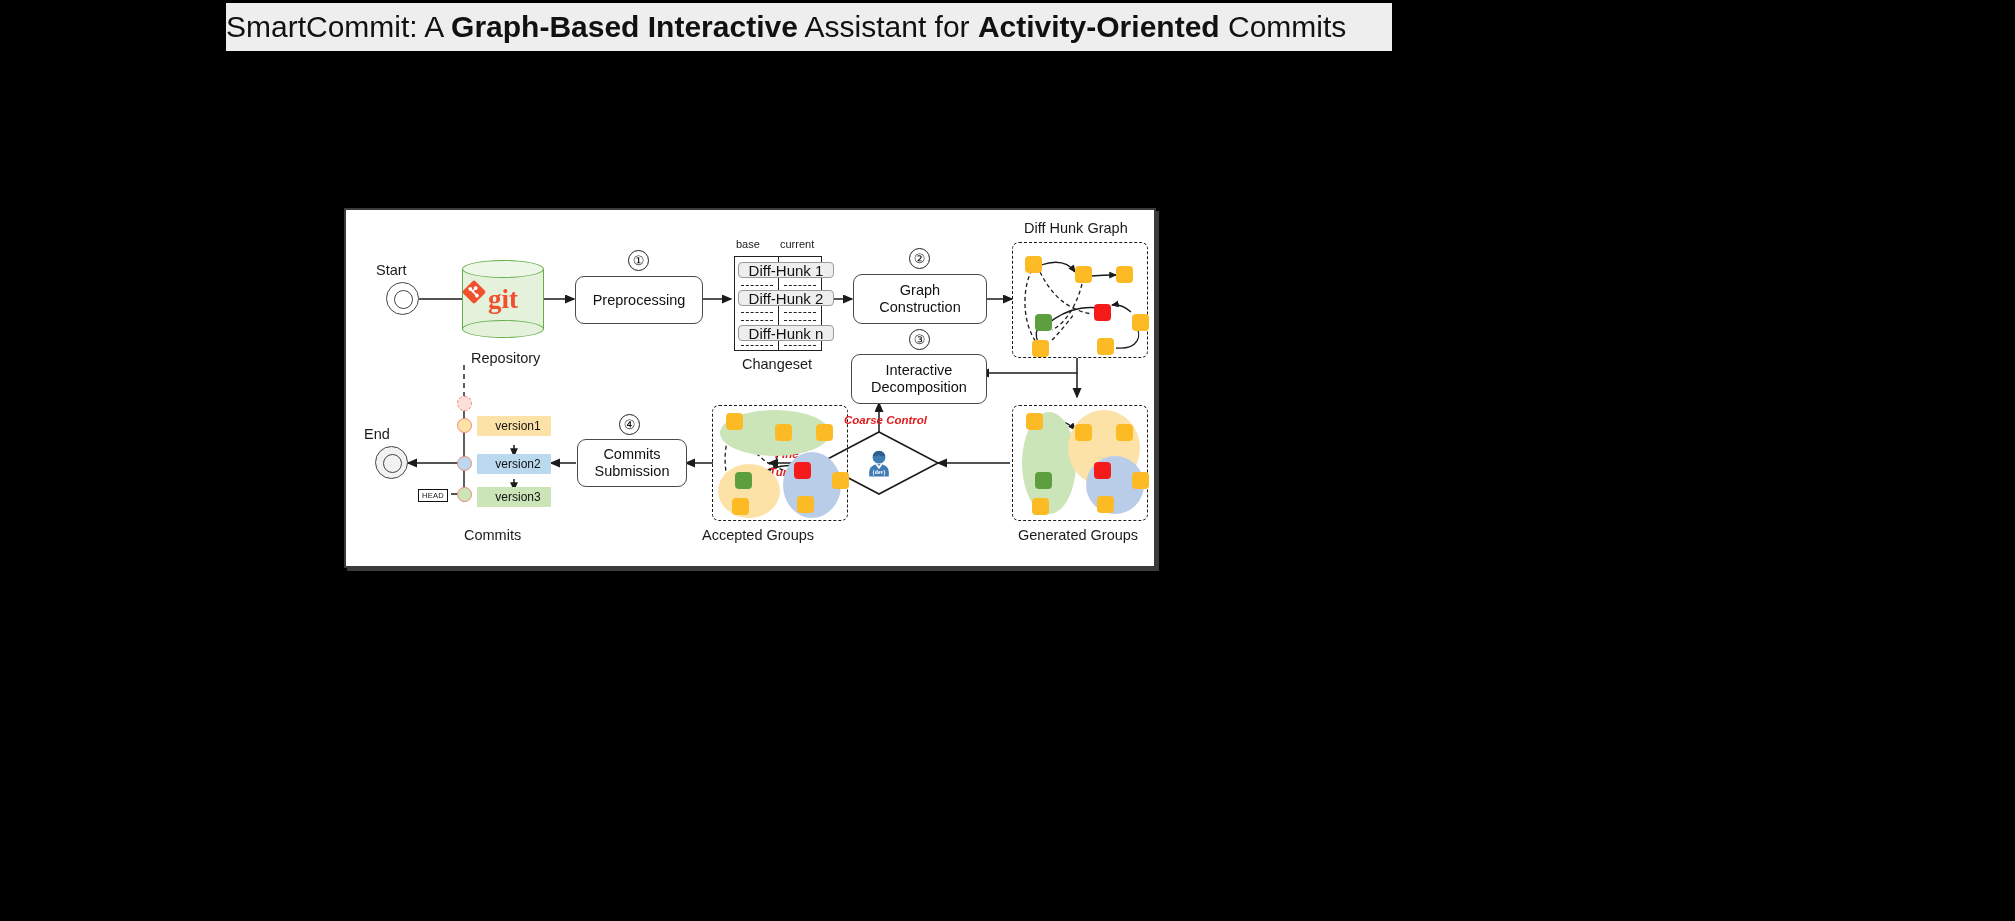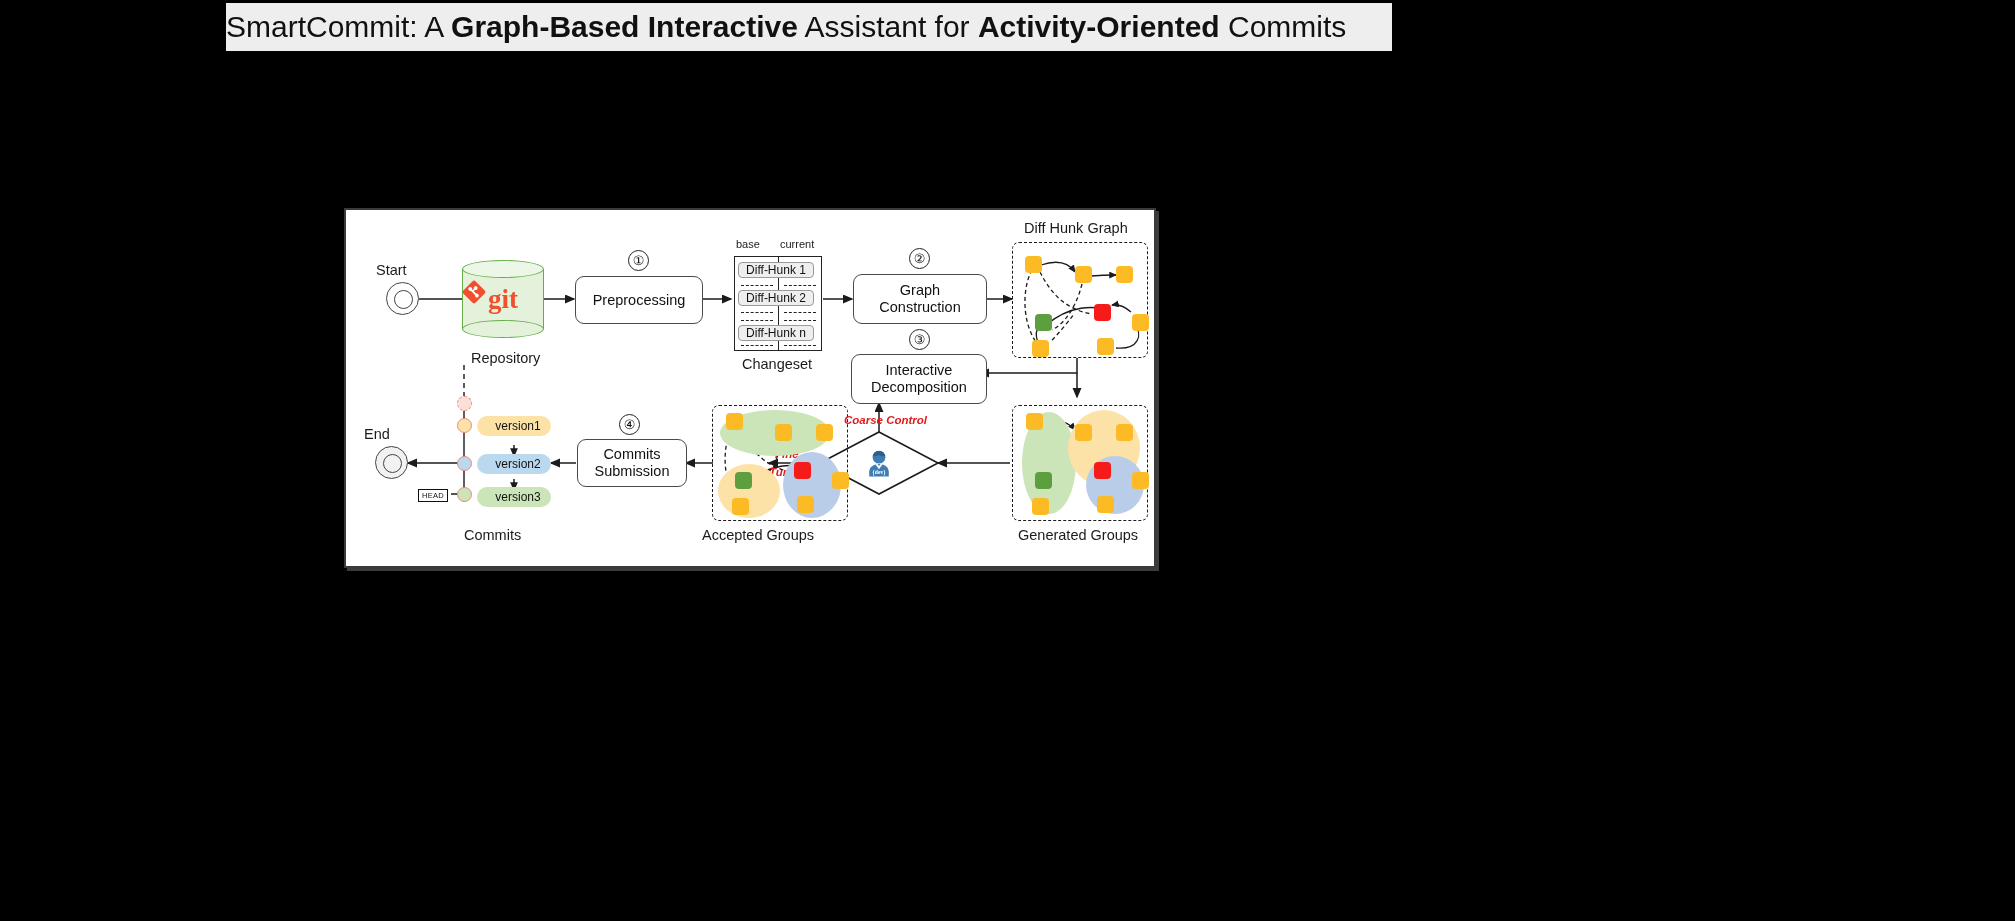--- a/index.html
+++ b/index.html
@@ -68,28 +68,28 @@
   .cyl-bot{position:absolute;left:0;top:60px;width:82px;height:18px;
            background:#e4f2dc;border:1.6px solid #64ad4b;border-radius:50%;box-sizing:border-box;}
   #git-logo{position:absolute;left:0;top:20px;width:82px;height:38px;
             display:flex;align-items:center;justify-content:center;gap:3px;}
   #git-word{font-family:"Liberation Serif",serif;font-weight:bold;font-size:27px;color:#f1502f;}
 
   
   #changeset{position:absolute;left:0;top:0;width:88px;height:95px;
              border:1.6px solid #222;background:#fff;box-sizing:border-box;}
   #changeset .divider{position:absolute;left:50%;top:0;width:1.4px;height:100%;background:#222;}
-  .dh-row{position:absolute;left:3px;width:76px;height:16px;
+  .dh-row{position:absolute;left:3px;width:96px;height:16px;
           background:#eeeeee;border:1.2px solid #9a9a9a;border-radius:4px;
           display:flex;align-items:center;justify-content:center;
-          font-size:12px;color:#111;box-sizing:border-box;z-index:2;}
+          font-size:15px;color:#111;box-sizing:border-box;z-index:2;}
   .dashrow{position:absolute;height:0;border-top:1.6px dashed #222;}
 
   
-  .verbar{position:absolute;height:20px;width:74px;border-radius:10px;
+  .verbar{position:absolute;height:20px;width:74px;border-radius:1px;
           display:flex;align-items:center;justify-content:center;
           font-size:12px;color:#111;box-sizing:border-box;padding-left:8px;}
   .commit-dot{position:absolute;width:15px;height:15px;border-radius:50%;
               border:1.6px solid #f08878;box-sizing:border-box;}
   #head-tag{position:absolute;font-size:7.5px;color:#111;border:1.6px solid #111;
             background:#fff;padding:1px 3px;letter-spacing:.3px;}
 
   
   .dashbox{position:absolute;border:1.8px dashed #1b1b1b;border-radius:7px;
            box-sizing:border-box;background:transparent;}

